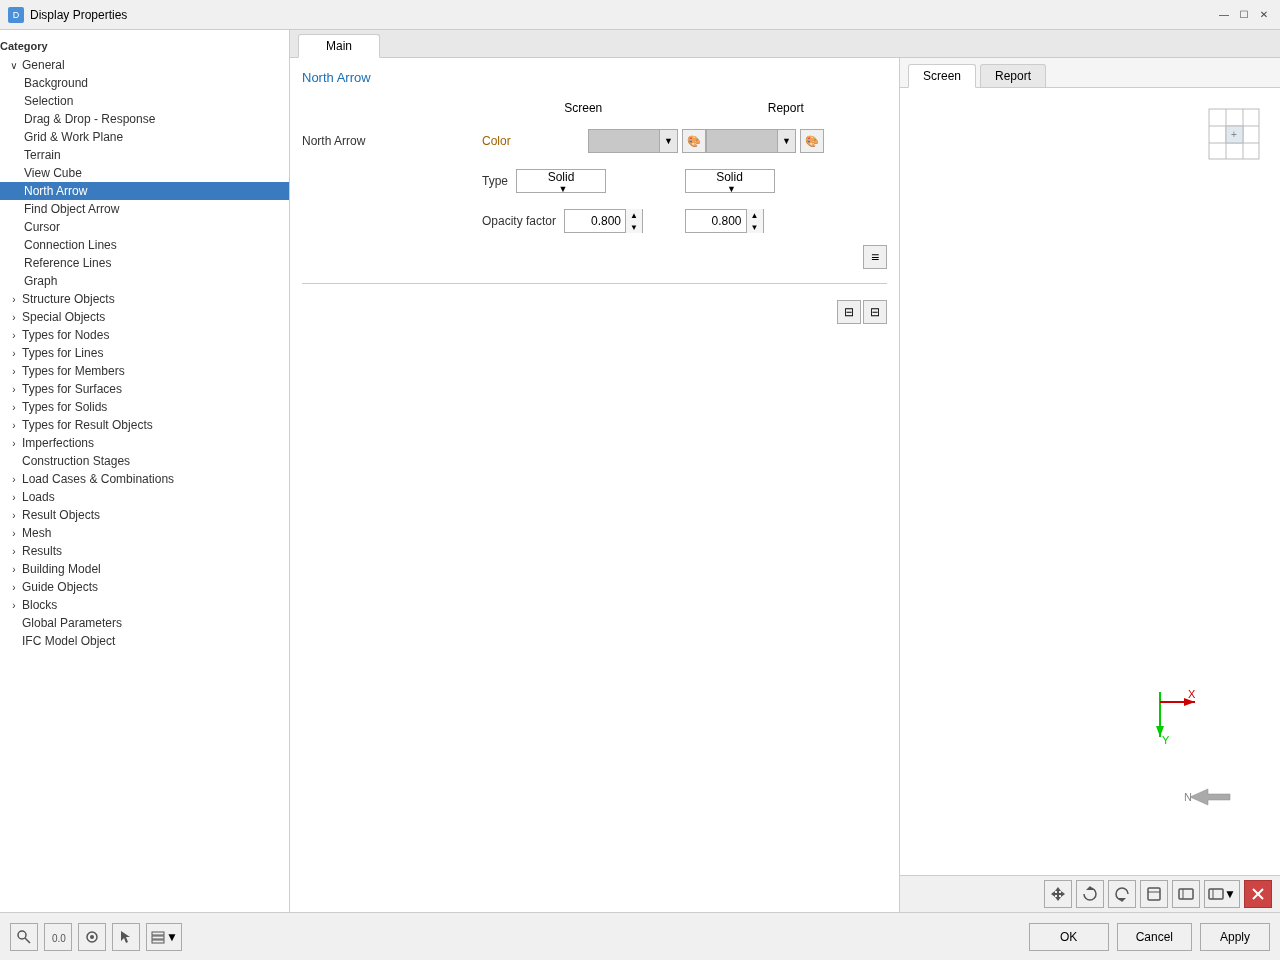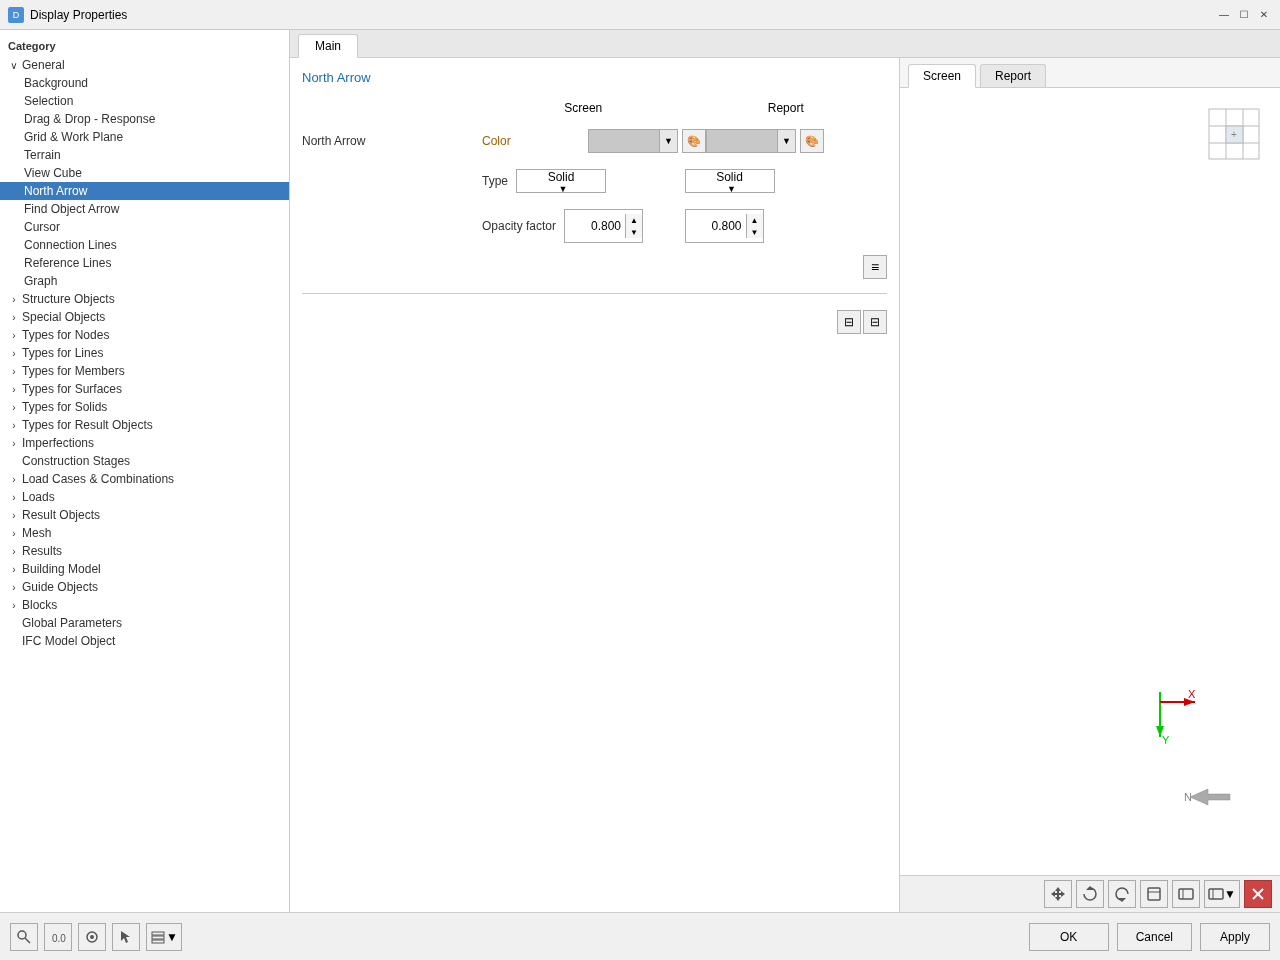--- a/index.html
+++ b/index.html
@@ -16,46 +16,46 @@
     .title-bar-title { font-size: 12px; }
     .title-bar-controls { display: flex; gap: 4px; }
     .title-bar-btn { width: 16px; height: 16px; display: flex; align-items: center; justify-content: center; font-size: 10px; cursor: pointer; color: #444; }
 
     
     .main-layout { display: flex; flex-direction: column; height: calc(960px - 30px); }
     .content-area { display: flex; flex: 1; overflow: hidden; }
 
     
     .left-panel { width: 290px; background: #fff; border-right: 1px solid #ccc; overflow-y: auto; padding: 6px 0; }
-    .category-header { font-weight: bold; font-size: 11px; padding: 4px 8px; color: #333; }
+    .category-header { font-weight: bold; font-size: 11px; padding: 4px 0; color: #333; }
     .tree-item { display: flex; align-items: center; padding: 2px 8px; cursor: pointer; user-select: none; font-size: 12px; color: #333; }
     .tree-item.selected { background: #3a7abf; color: white; }
     .tree-item .arrow { width: 12px; height: 12px; display: inline-flex; align-items: center; justify-content: center; margin-right: 2px; font-size: 10px; }
     .tree-item .label { flex: 1; }
     .tree-child { padding-left: 24px; }
 
     
     .right-content { flex: 1; display: flex; flex-direction: column; background: #f5f5f5; }
 
     
     .tab-bar { display: flex; background: #e8e8e8; border-bottom: 1px solid #ccc; padding: 4px 8px 0; }
-    .tab { padding: 4px 16px; background: #e8e8e8; border: 1px solid #ccc; border-bottom: none; cursor: pointer; font-size: 12px; margin-right: 2px; border-radius: 3px 3px 0 0; }
+    .tab { padding: 4px 27px; background: #e8e8e8; border: 1px solid #ccc; border-bottom: none; cursor: pointer; font-size: 12px; margin-right: 2px; border-radius: 3px 3px 0 0; }
     .tab.active { background: #fff; border-bottom: 1px solid #fff; margin-bottom: -1px; }
 
     
     .main-panel { display: flex; flex: 1; overflow: hidden; }
     .center-panel { flex: 1; background: #fff; padding: 12px; border-right: 1px solid #ccc; overflow-y: auto; }
     .section-title { color: #1a6fb5; font-size: 13px; font-weight: normal; margin-bottom: 12px; }
     .color-dropdown { display: flex; align-items: center; border: 1px solid #aaa; background: #fff; height: 24px; min-width: 100px; cursor: pointer; }
     .color-swatch { flex: 1; height: 100%; background: #d0d0d0; }
     .dropdown-arrow { width: 18px; height: 100%; display: flex; align-items: center; justify-content: center; background: #e8e8e8; border-left: 1px solid #aaa; font-size: 9px; }
     .palette-btn { width: 24px; height: 24px; border: 1px solid #aaa; background: #f0f0f0; cursor: pointer; display: flex; align-items: center; justify-content: center; font-size: 11px; }
     .type-dropdown { display: flex; align-items: center; border: 1px solid #aaa; background: #fff; height: 24px; min-width: 80px; padding: 0 2px; cursor: pointer; font-size: 12px; flex-direction: column; }
     .type-dropdown span { flex: 1; }
-    .opacity-control { display: flex; align-items: center; border: 1px solid #aaa; height: 34px; }
+    .opacity-control { display: flex; align-items: center; border: 1px solid #aaa; height: 24px; }
     .opacity-input { width: 60px; border: none; outline: none; padding: 0 4px; font-size: 12px; text-align: right; height: 100%; }
     .opacity-spinner { display: flex; flex-direction: column; border-left: 1px solid #aaa; }
     .spin-btn { width: 16px; height: 12px; display: flex; align-items: center; justify-content: center; font-size: 8px; cursor: pointer; background: #f5f5f5; border: none; }
     .divider-line { border: none; border-top: 1px solid #ccc; margin: 12px 0; }
     .icon-btn { width: 24px; height: 24px; border: 1px solid #aaa; background: #f0f0f0; cursor: pointer; display: flex; align-items: center; justify-content: center; font-size: 12px; }
 
     
     .preview-panel { width: 380px; display: flex; flex-direction: column; background: #fff; }
     .preview-tab-bar { display: flex; padding: 6px 8px 0; background: #f5f5f5; border-bottom: 1px solid #ccc; gap: 4px; }
     .preview-tab { padding: 4px 14px; border: 1px solid #ccc; border-bottom: none; cursor: pointer; font-size: 12px; background: #e8e8e8; border-radius: 3px 3px 0 0; }

